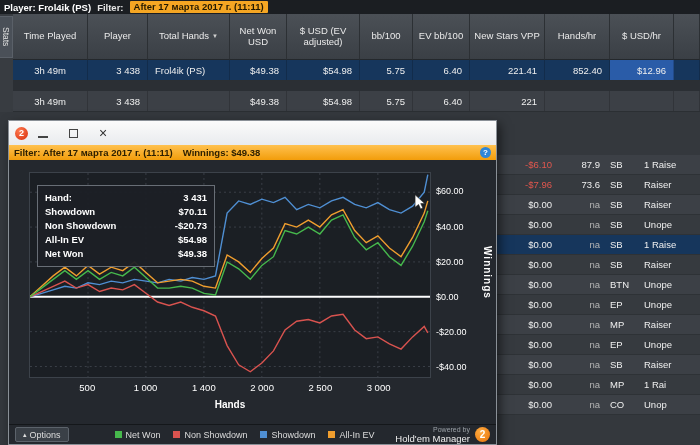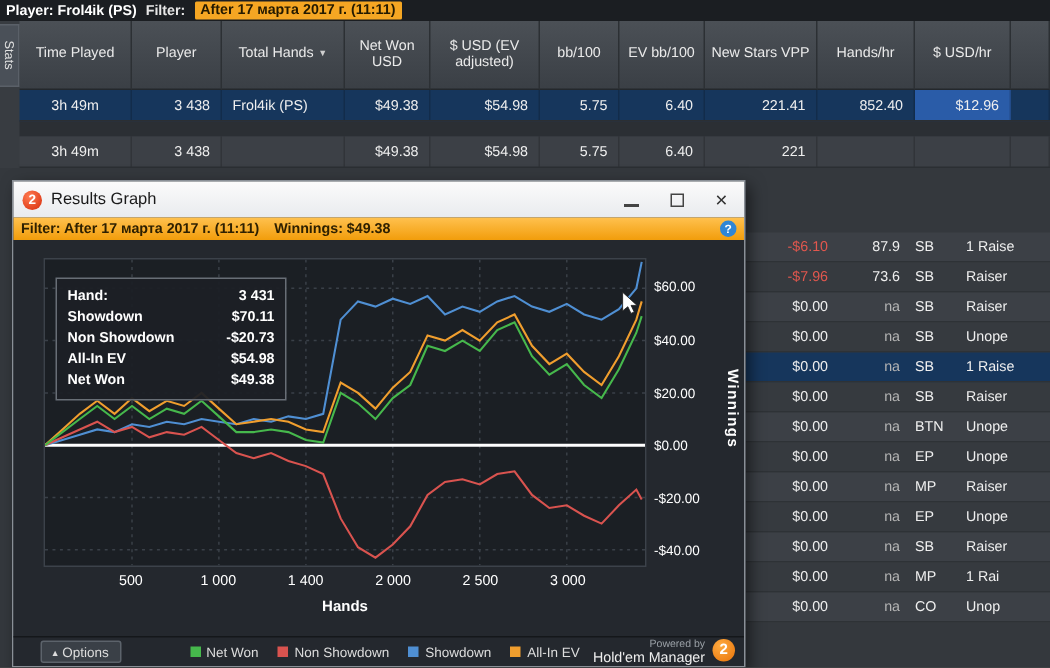--- a/index.html
+++ b/index.html
@@ -75,34 +75,34 @@
   .plot { position:absolute; left:20px; top:12px; width:402px; height:206px;
     background:#1b1f24; border:1px solid #3c424a; }
   .grid { stroke:#3a4048; stroke-width:1; stroke-dasharray:2 3; }
   .zero { stroke:#ffffff; stroke-width:2; }
   .ylab { position:absolute; font-size:9px; color:#fff; }
   .xlab { position:absolute; font-size:9.5px; color:#fff; width:44px; text-align:center; }
   .ytitle { position:absolute; right:3px; top:86px; writing-mode:vertical-rl; font-size:10px;
     color:#fff; font-weight:bold; letter-spacing:1px; }
   .xtitle { position:absolute; left:20px; width:402px; text-align:center; top:239px;
     font-size:10px; color:#fff; font-weight:bold; }
-  .tooltip { position:absolute; left:28px; top:25px; width:154px;
+  .tooltip { position:absolute; left:28px; top:25px; width:178px;
     background:rgba(28,32,38,0.95); border:1px solid #686e76; padding:5px 7px; }
   .tt-row { display:flex; justify-content:space-between; font-size:9.5px; font-weight:bold;
     color:#fff; line-height:14px; }
   
   .bottombar { height:20px; background:#24282e; border-top:1px solid #14171a;
     display:flex; align-items:center; padding:0 6px; }
   .options-btn { background:#3a4047; border:1px solid #5c636b; color:#ddd; font-size:9px; height:15px;
-    padding:0 7px; border-radius:2px; display:flex; align-items:center; gap:3px; font-family:inherit;margin-left:12px; }
+    padding:0 7px; border-radius:2px; display:flex; align-items:center; gap:3px; font-family:inherit; }
   .options-btn .caret { font-size:7px; }
   .legend { display:flex; gap:13px; margin-left:46px; }
   .leg-item { display:flex; align-items:center; gap:4px; font-size:9px; color:#ddd; }
   .leg-sq { width:7px; height:7px; display:inline-block; }
-  .powered { margin-left:auto; display:flex; gap:5px; }
+  .powered { margin-left:auto; display:flex; align-items:center; gap:5px; }
   .pb { font-size:7px; color:#9aa0a6; text-align:right; line-height:8px; }
   .brand { font-size:9.5px; color:#eee; line-height:10px; white-space:nowrap; }
   .hm2-big { width:15px; height:15px; min-width:15px; border-radius:50%;
     background:radial-gradient(circle at 35% 30%, #ffab40, #e87309); color:#fff; font-size:10px;
     font-weight:bold; display:flex; align-items:center; justify-content:center; }
 </style>
 </head>
 <body>
 
 <div class="screen">
@@ -243,21 +243,20 @@
           <div class="td c8"></div>
           <div class="td c9"></div>
           <div class="td"></div>
         </div>
       </div>
   </div>
 
   <div class="popup">
     <div class="titlebar">
       <span class="hm2-icon">2</span>
-      <span class="title">Results Graph</span>
       <span class="winbtn">
           <span class="min-glyph"></span>
         </span>
       <span class="winbtn">
           <span class="max-glyph"></span>
         </span>
       <span class="winbtn">
           <span class="close-glyph">×</span>
         </span>
     </div>

